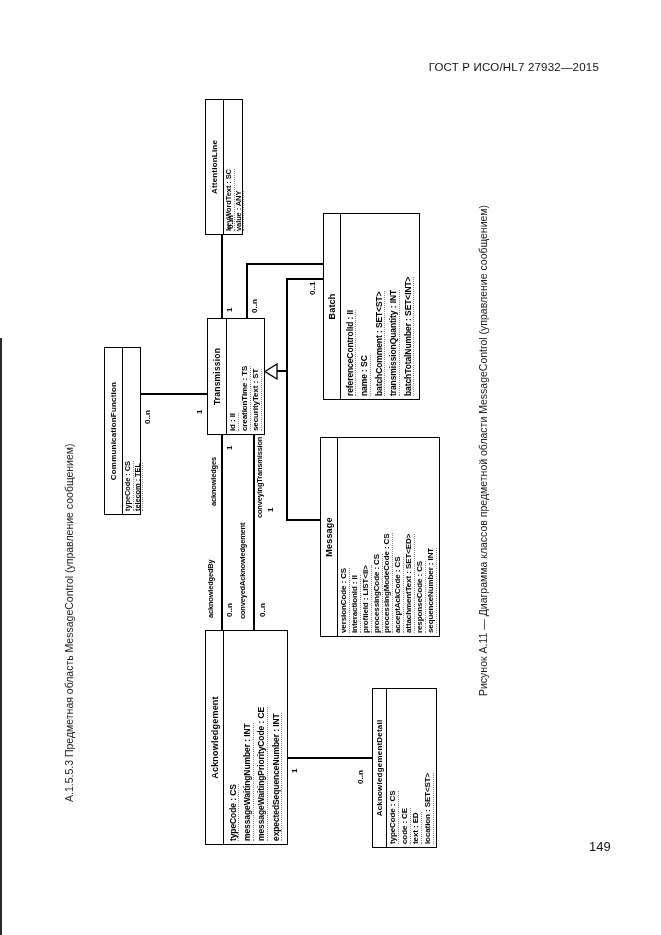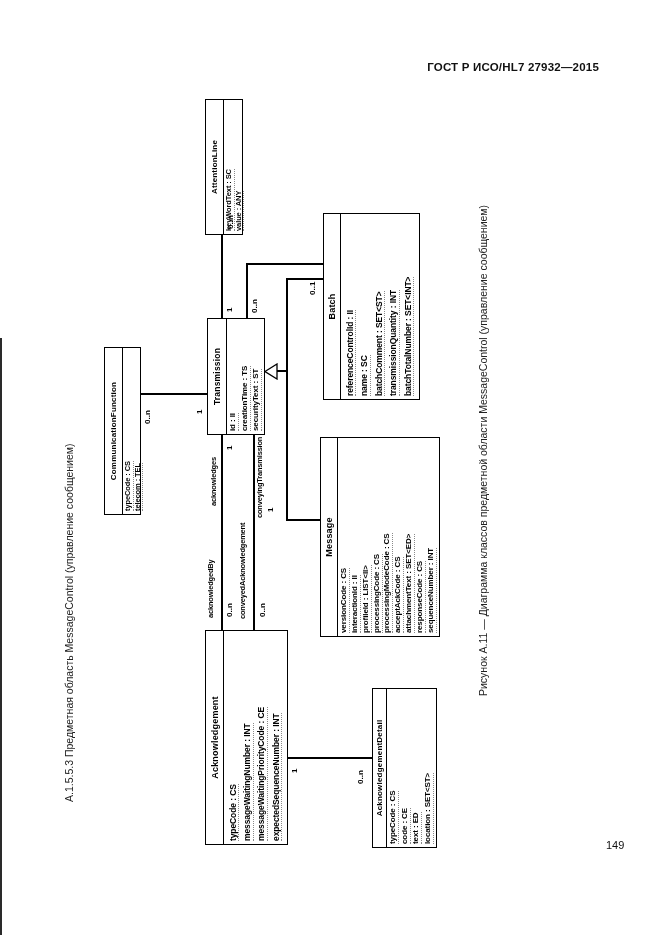--- a/index.html
+++ b/index.html
@@ -1,21 +1,21 @@
 <!DOCTYPE html>
 <html><head>
 <meta charset="utf-8">
 <style>
   html,body{margin:0;padding:0;}
   body{width:661px;height:935px;background:#fff;position:relative;overflow:hidden;
        font-family:"Liberation Sans",sans-serif;color:#111;}
   
   .rot{position:absolute;transform:rotate(-90deg);transform-origin:0 0;white-space:nowrap;line-height:1;}
-  .doc-header{position:absolute;top:61px;right:62px;font-size:11.5px;font-weight:bold;letter-spacing:.2px;text-align:center;}
-  .page-num{position:absolute;left:606px;top:839px;font-size:11px;}
+  .doc-header{position:absolute;top:61px;right:62px;font-size:11.5px;font-weight:normal;letter-spacing:.2px;text-align:center;}
+  .page-num{position:absolute;left:589px;top:839px;font-size:13px;}
   .section-heading{font-size:10.5px;color:#222;}
   .figure-caption{font-size:10.5px;color:#222;}
   
   .uml-box{position:absolute;transform:rotate(-90deg);transform-origin:0 0;background:#fff;
            border:1.4px solid #000;box-sizing:border-box;display:flex;flex-direction:column;
            font-weight:bold;color:#000;}
   .uml-name{border-bottom:1.4px solid #000;display:flex;align-items:center;justify-content:center;
             text-align:center;flex:0 0 auto;letter-spacing:.2px;}
   .uml-attrs{flex:1 1 auto;display:flex;flex-direction:column;justify-content:space-evenly;
              padding:1px 2px 1px 3px;}

